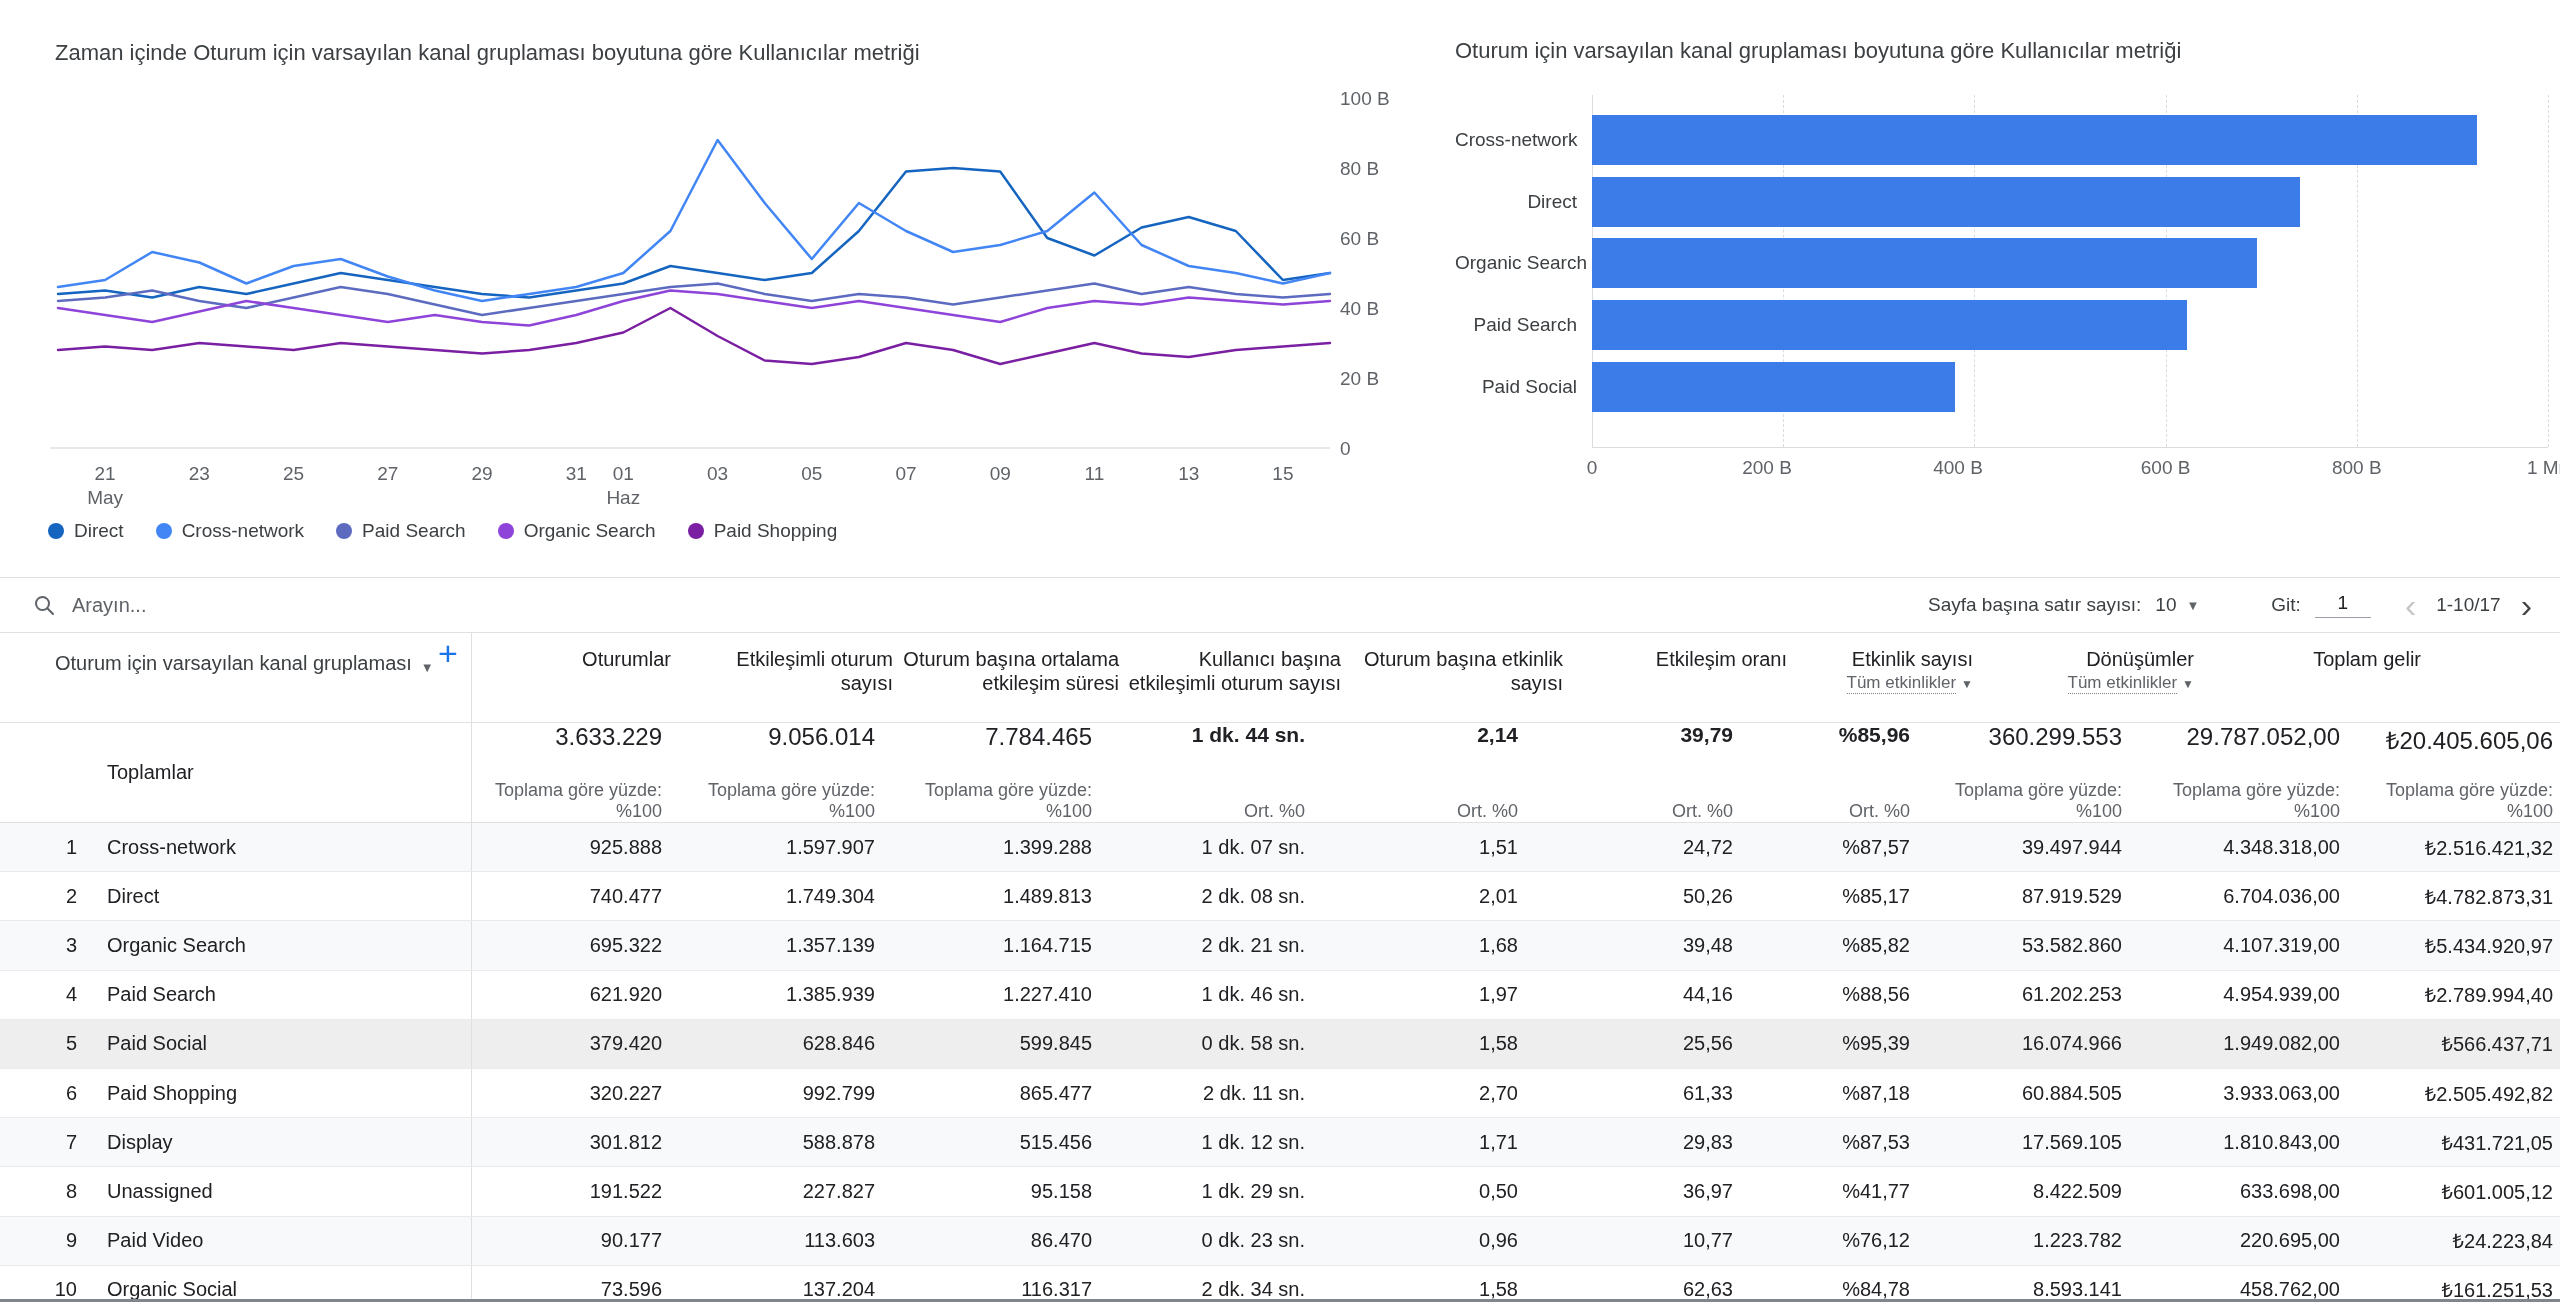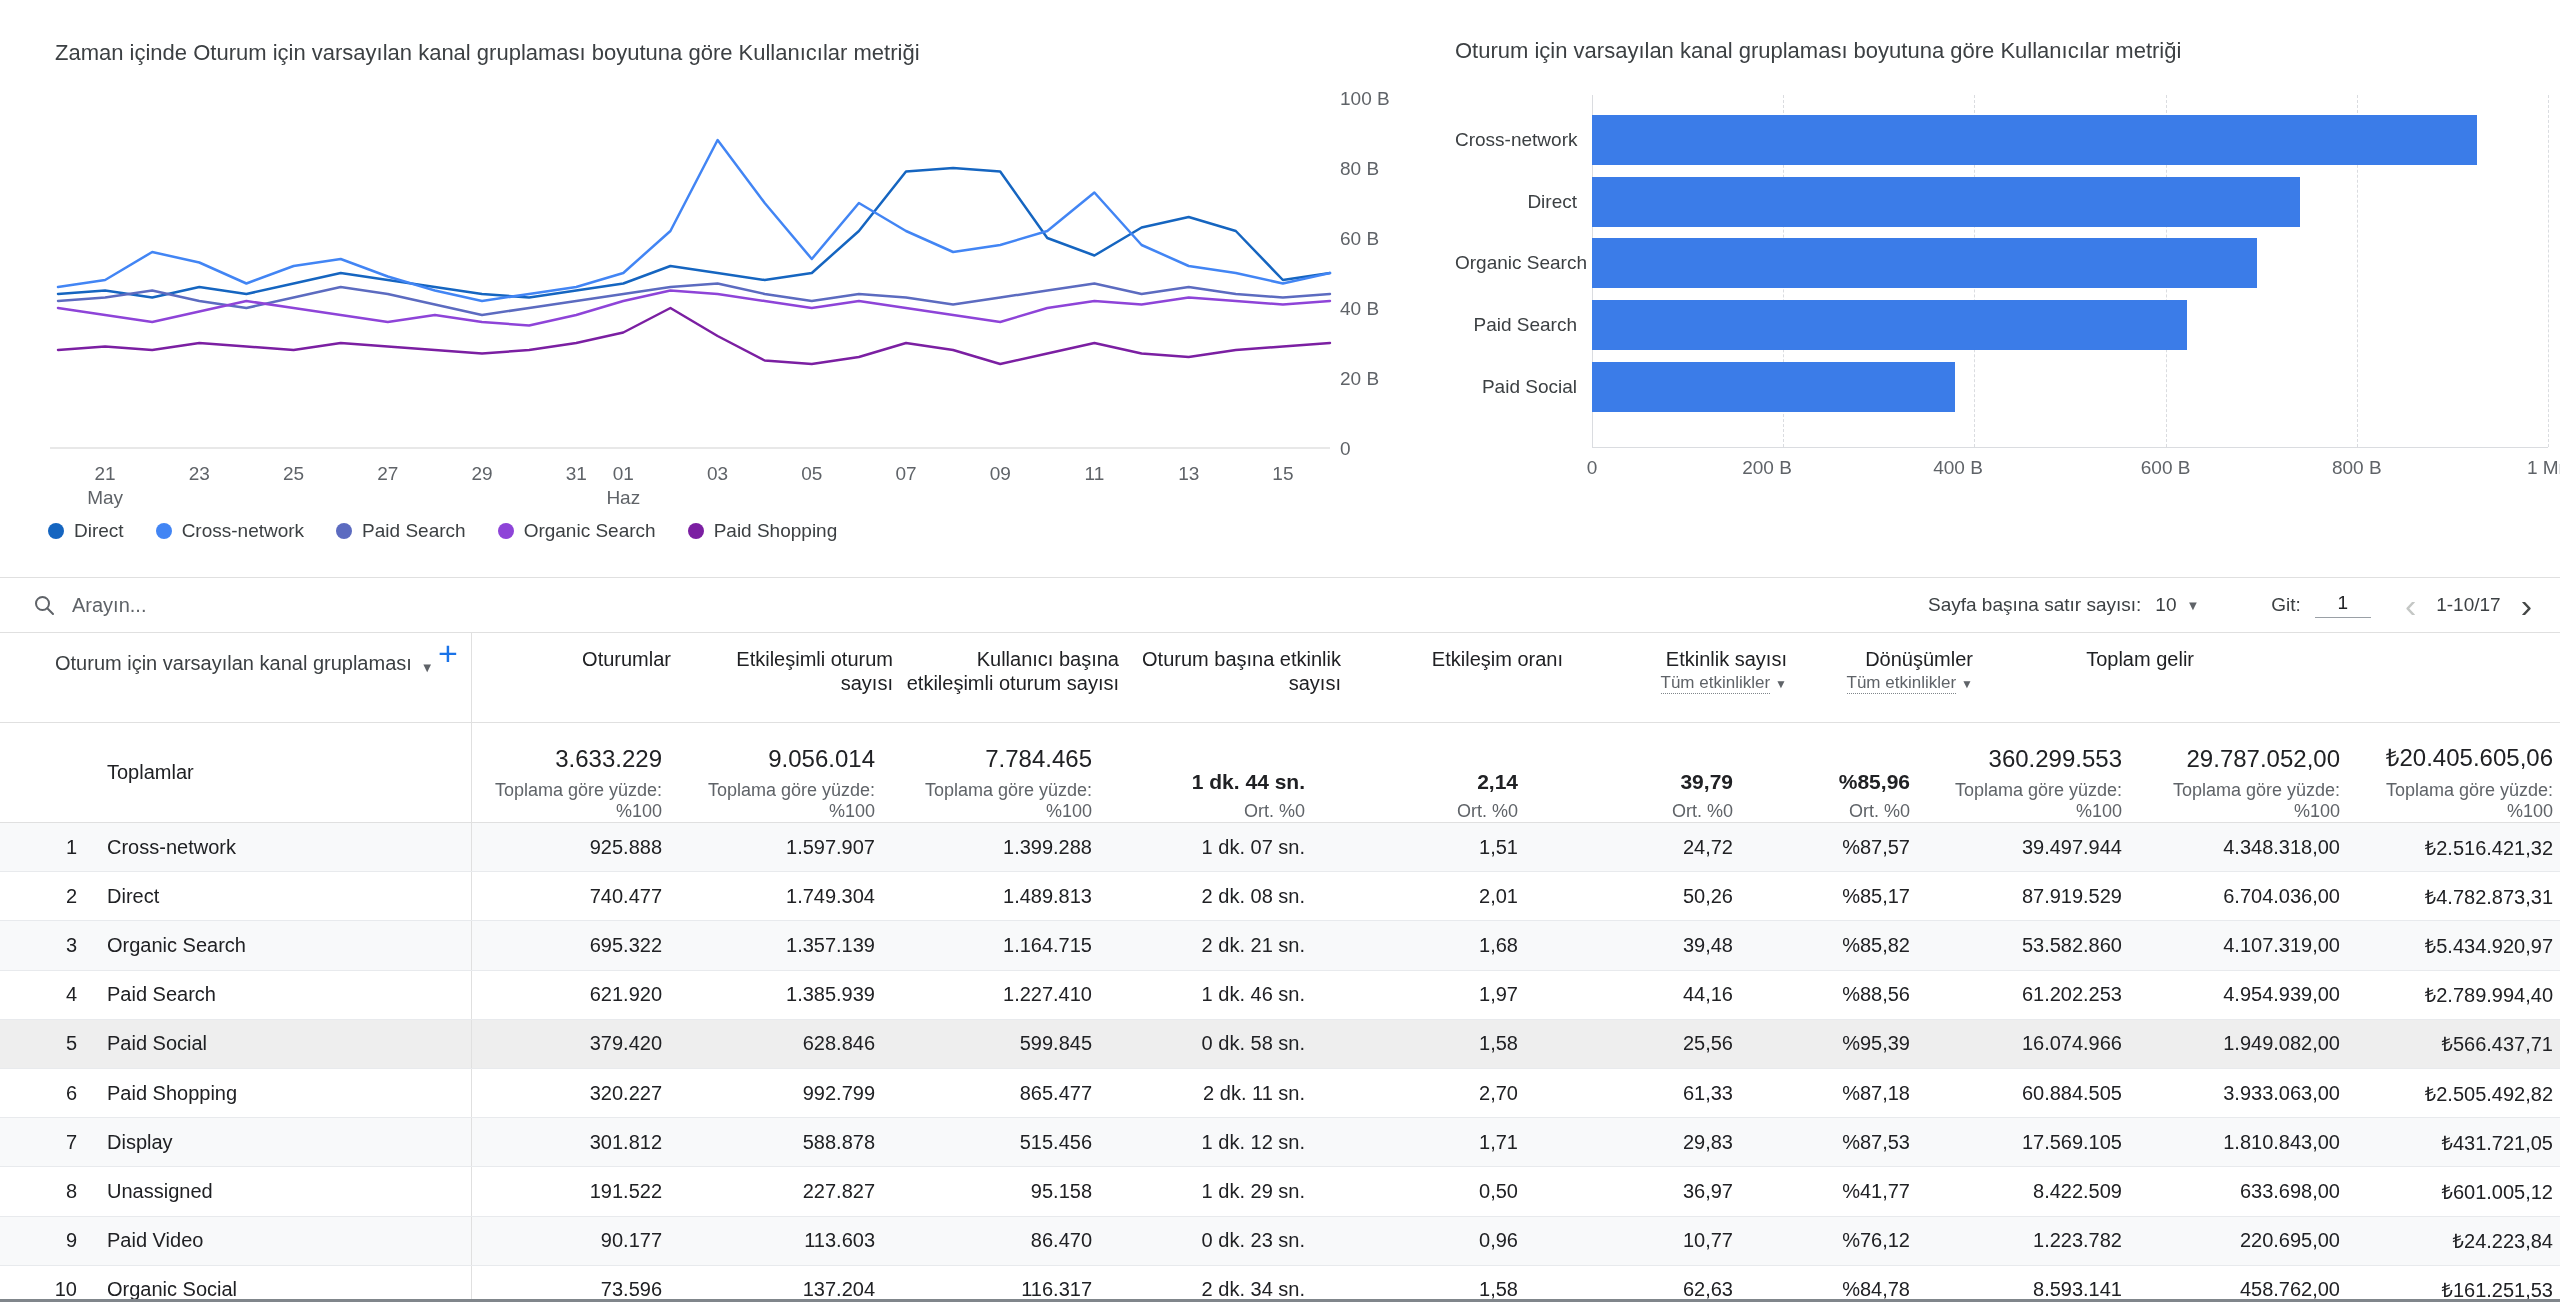--- a/index.html
+++ b/index.html
@@ -51,21 +51,21 @@
   .dimh .caret { margin-left:9px; margin-top:5px; }
   .add-btn { position:absolute; left:438px; top:8px; font-size:34px; font-weight:300; cursor:pointer; }
   .mh { display:flex; flex-direction:column; align-items:flex-end; padding-top:14px; font-size:20px; font-weight:500; color:#202124; text-align:right; line-height:24px; }
   .mh .sort { font-weight:400; }
   .mh .sub { margin-top:0; font-size:17px; font-weight:400; color:#5f6368; cursor:pointer; white-space:nowrap; }
   .mh .sub-text { border-bottom:1px dotted #80868b; padding-bottom:1px; }
   .mh .caret2 { font-size:12px; margin-left:5px; }
 
   #totals { height:100px; border-bottom:1px solid #e0e0e0; }
   .tlabel-cell { display:flex; align-items:center; padding-left:107px; border-right:1px solid #e0e0e0; font-size:20px; font-weight:500; color:#202124; }
-  .tcell { display:flex; flex-direction:column; align-items:flex-end; justify-content:flex-end; text-align:right; }
+  .tcell { display:flex; flex-direction:column; align-items:flex-end; justify-content:space-between; text-align:right; }
   .tprimary { font-size:24px; font-weight:500; color:#202124; }
   .tprimary.ratio { font-size:21px; font-weight:700; }
   .tnote { margin-top:7px; font-size:18px; color:#5f6368; line-height:21px; max-width:178px; }
 
   .drow { height:49.2px; align-items:center; border-bottom:1px solid #e8eaed; background:#fff; }
   .drow.alt { background:#f8f9fa; }
   .drow.hover { background:#eeeeee; }
   .dim-cell { display:flex; align-items:center; height:100%; border-right:1px solid #e0e0e0; }
   .rownum { width:77px; text-align:right; font-size:20px; color:#202124; }
   .rowname { margin-left:30px; font-size:20px; font-weight:500; color:#202124; }
@@ -187,20 +187,23 @@
           <span class="caret">▼</span>
           <span class="add-btn accent" style="color: rgb(26, 115, 232);">+</span>
         </div>
         <div class="mh">
           <span class="mh-label">Oturumlar</span>
         </div>
         <div class="mh">
           <span class="mh-label">Etkileşimli oturum sayısı</span>
         </div>
         <div class="mh">
+          <span class="mh-label">Oturum başına ortalama etkileşim süresi</span>
+        </div>
+        <div class="mh">
           <span class="mh-label">Kullanıcı başına etkileşimli oturum sayısı</span>
         </div>
         <div class="mh">
           <span class="mh-label">Oturum başına etkinlik sayısı</span>
         </div>
         <div class="mh">
           <span class="mh-label">Etkileşim oranı</span>
         </div>
         <div class="mh">
           <span class="mh-label">Etkinlik sayısı</span>

